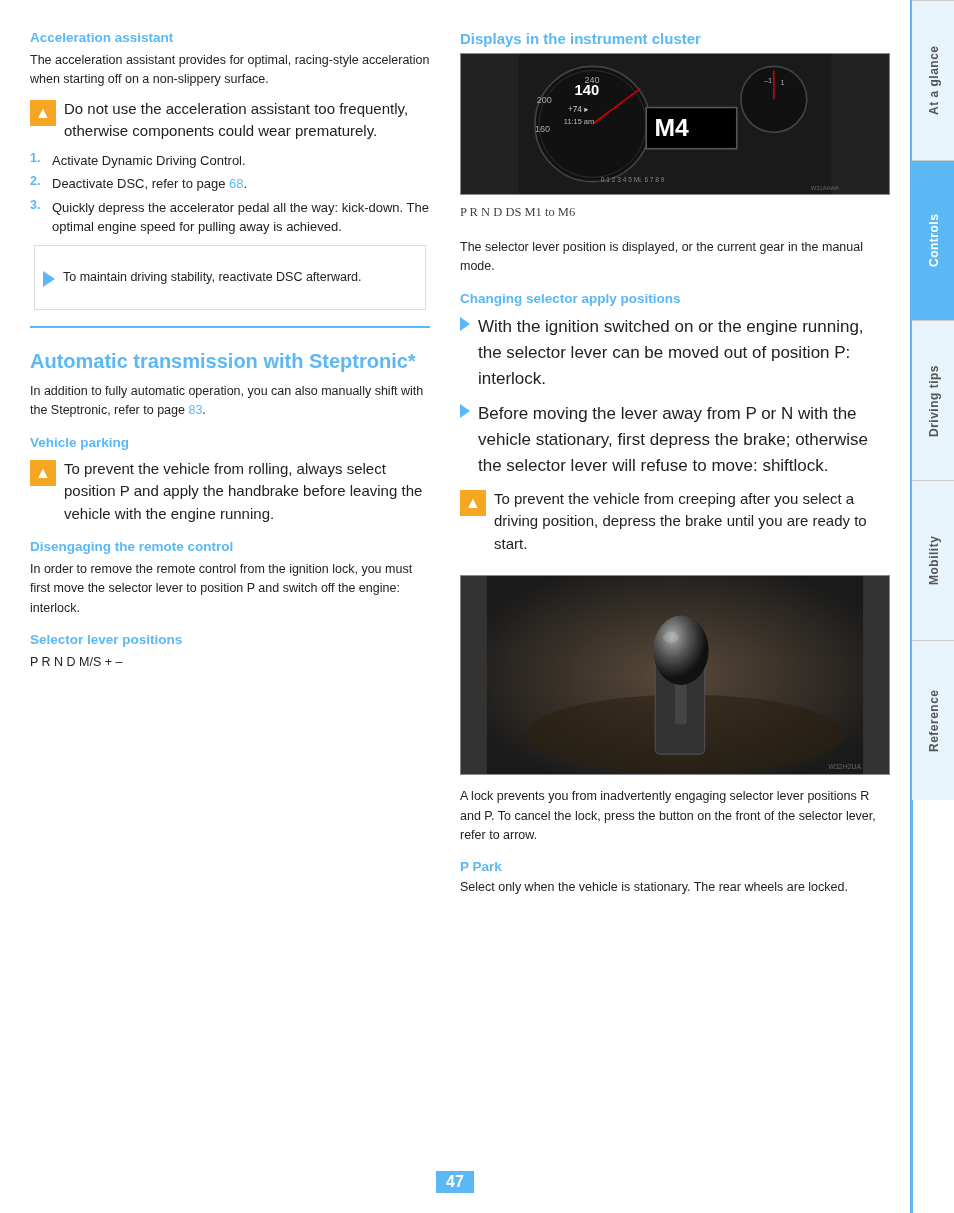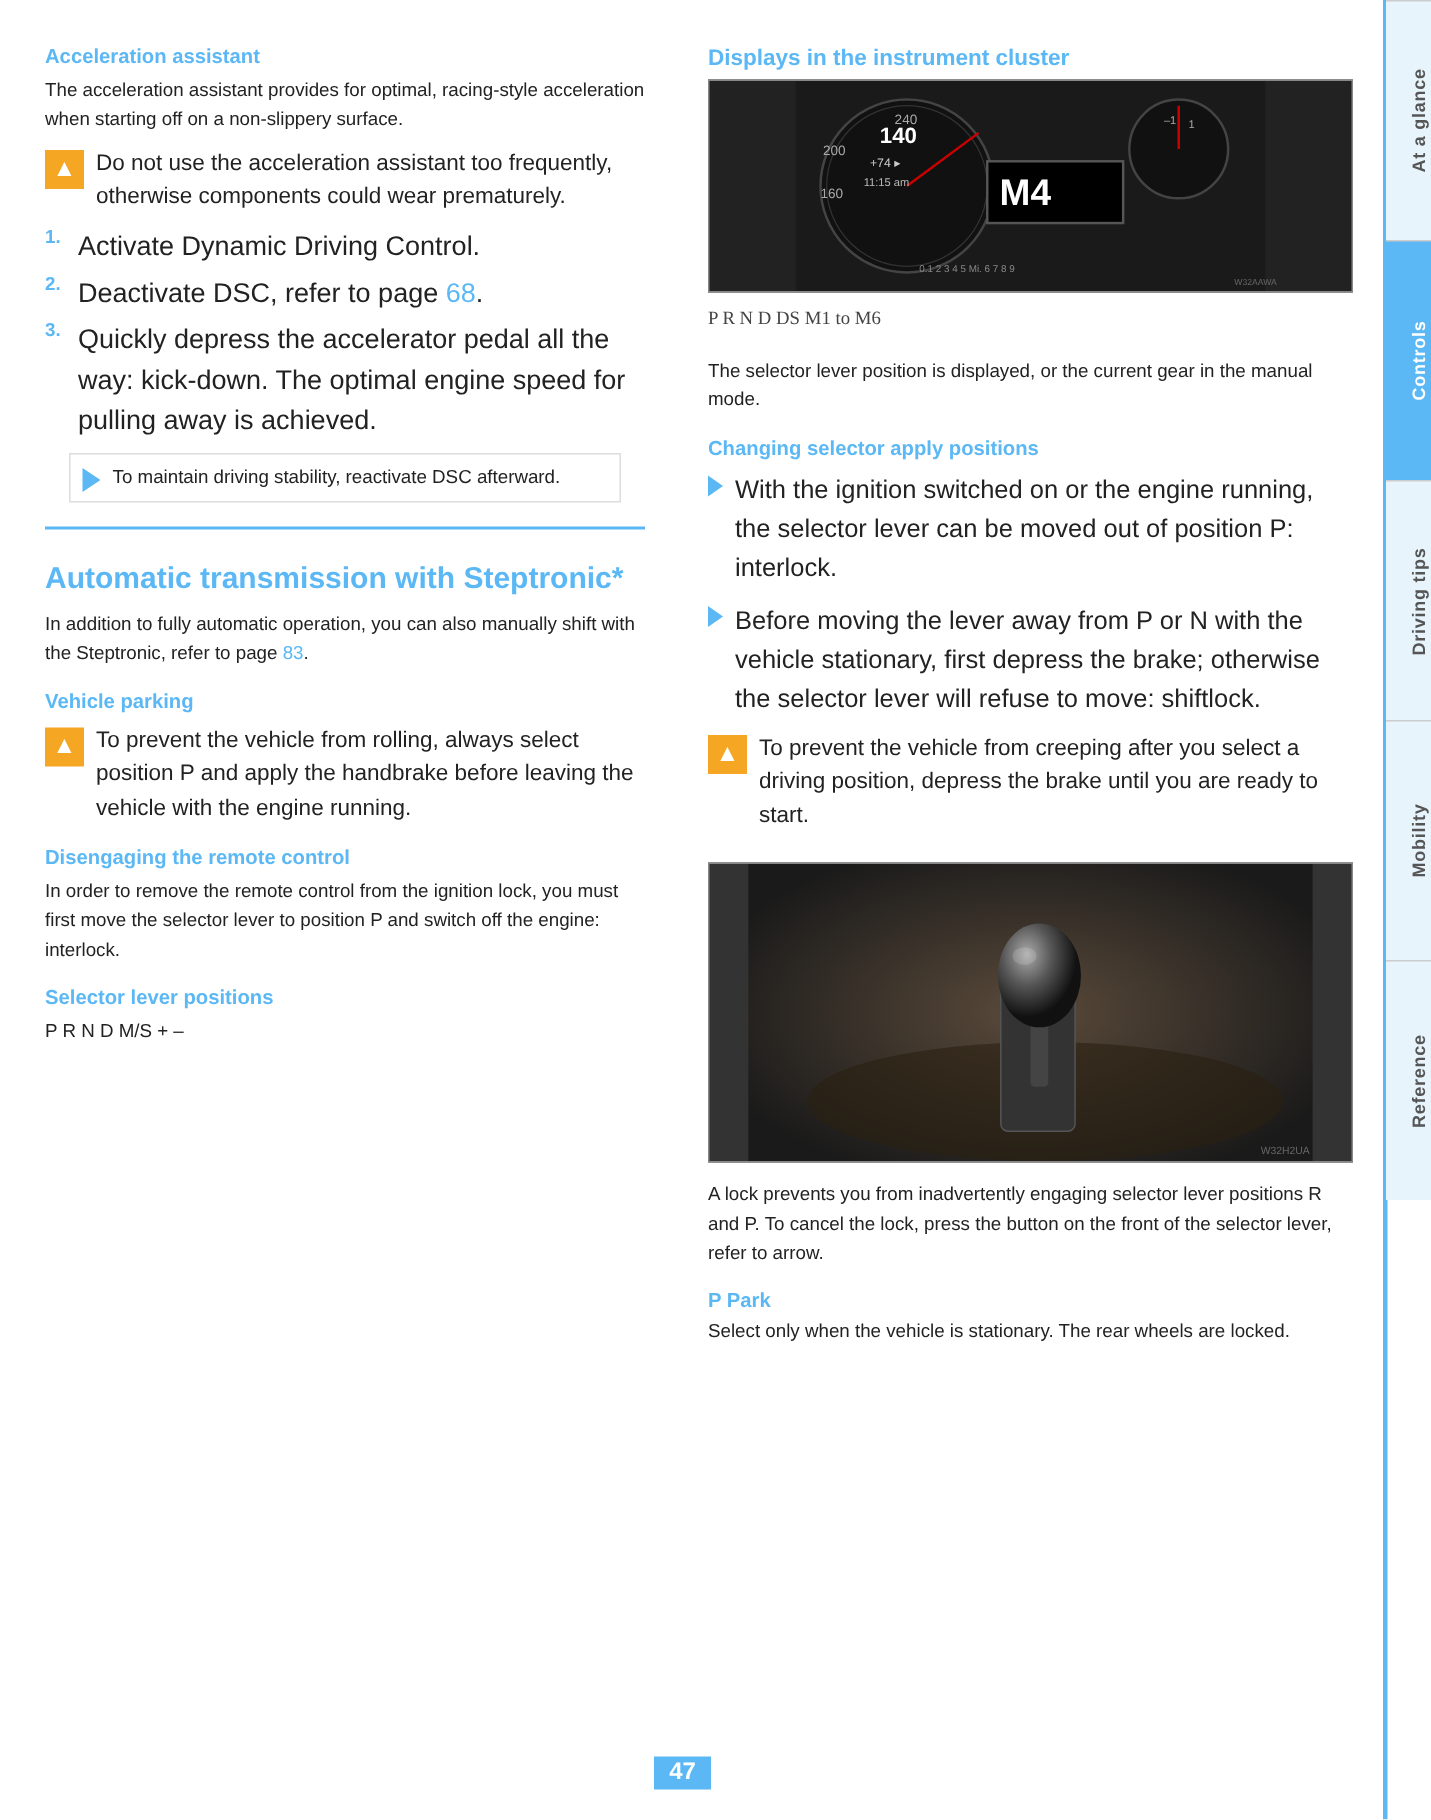--- a/index.html
+++ b/index.html
@@ -17,21 +17,21 @@
       display: flex;
       width: 954px;
       min-height: 1213px;
       position: relative;
     }
 
     .main-content {
       flex: 1;
       display: flex;
       padding: 30px 20px 30px 30px;
-      gap: 12px;
+      gap: 0;
     }
 
     .left-column {
       width: 420px;
       padding-right: 20px;
     }
 
     .right-column {
       width: 440px;
       padding-left: 10px;
@@ -138,37 +138,37 @@
     }
 
     .num-label {
       color: #5bb8f5;
       font-weight: bold;
       font-size: 12.5px;
       min-width: 16px;
     }
 
     .num-text {
-      font-size: 18px;
+      font-size: 13px;
       line-height: 1.5;
     }
 
     .link-text {
       color: #5bb8f5;
       text-decoration: none;
     }
 
     
     .note-box {
       display: flex;
       align-items: flex-end;
       gap: 8px;
-      margin: 8px 16px;
+      margin: 8px 4px;
       border: 1px solid #ddd;
-      padding: 6px 8px;
+      padding: 22px 8px;
     }
 
     .note-arrow {
       width: 0;
       height: 0;
       border-top: 8px solid transparent;
       border-bottom: 8px solid transparent;
       border-left: 12px solid #5bb8f5;
       min-width: 12px;
       margin-top: 3px;

